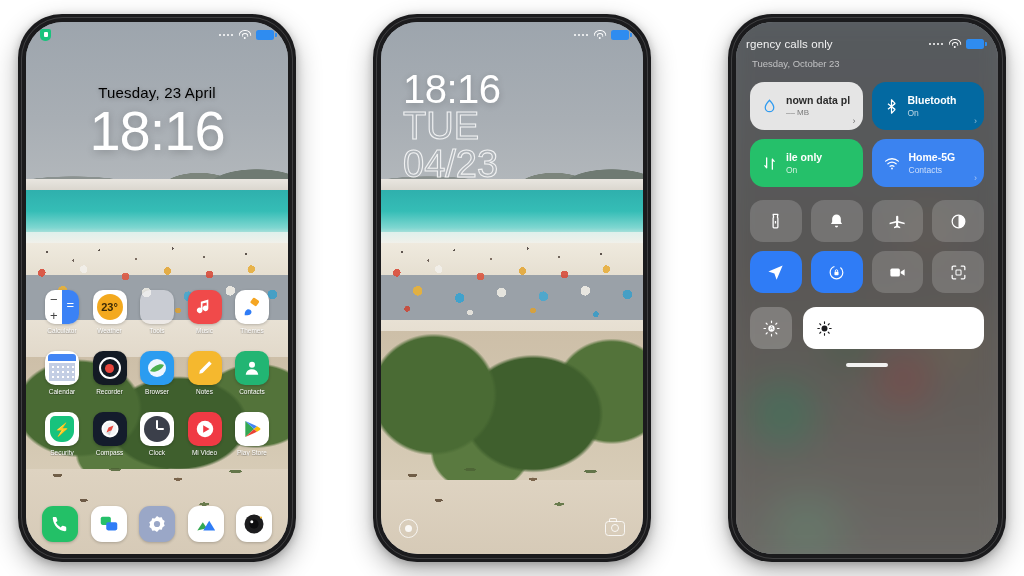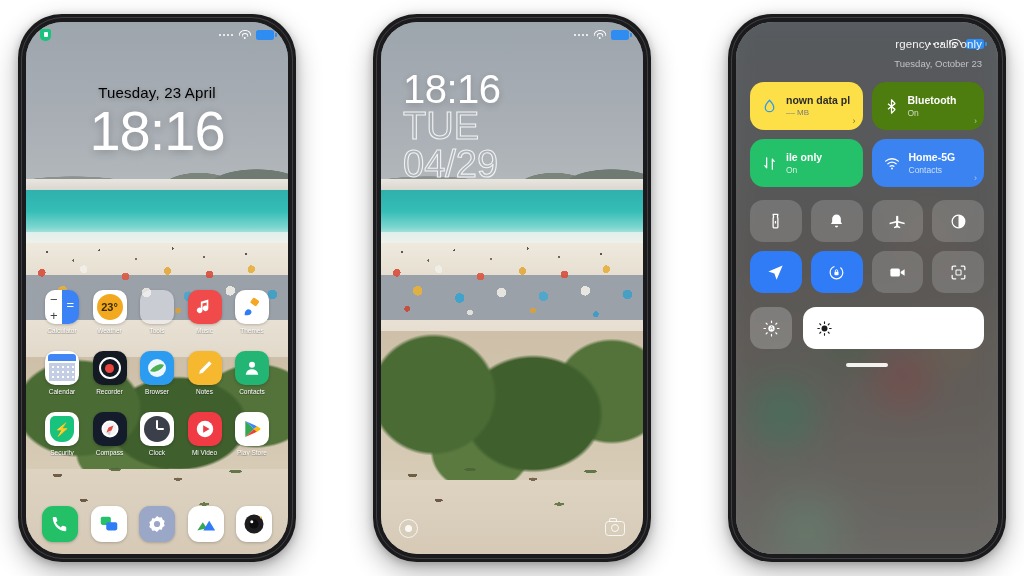--- a/index.html
+++ b/index.html
@@ -252,42 +252,42 @@
       radial-gradient(circle 60px at 62% 66%, rgba(200,60,60,.45), transparent 70%),
       radial-gradient(circle 55px at 44% 60%, rgba(60,120,70,.45), transparent 70%),
       radial-gradient(circle 60px at 78% 60%, rgba(170,140,90,.35), transparent 70%),
       radial-gradient(circle 80px at 30% 92%, rgba(120,200,150,.40), transparent 70%),
       radial-gradient(circle 70px at 70% 40%, rgba(150,120,100,.30), transparent 70%),
       linear-gradient(#6b7075 0%, #6e6a66 45%, #7b736c 70%, #8b8780 100%);
     filter:blur(16px);
   }
   .blurbg .tint{ position:absolute; inset:0; background:rgba(40,44,48,.30); }
 
-  .cc-head{ position:absolute; top:0; left:0; right:0; z-index:6; padding:16px 16px 0;text-align:right; }
+  .cc-head{ position:absolute; top:0; left:0; right:0; z-index:6; padding:16px 16px 0; }
   .cc-carrier{
     color:rgba(255,255,255,.92); font-size:11.5px; letter-spacing:.1px;
     margin-left:-6px; white-space:nowrap; overflow:hidden;
   }
   .cc-date{ color:rgba(255,255,255,.62); font-size:9.5px; margin-top:8px; }
   .cc-status{ position:absolute; right:14px; top:17px; display:flex; align-items:center; gap:5px; }
 
   .cc-body{ position:absolute; top:60px; left:0; right:0; z-index:6; padding:0 14px; }
 
   .bigrow{ display:flex; gap:9px; margin-bottom:9px; }
   .bigcard{
     flex:1; height:48px; border-radius:14px; position:relative;
     display:flex; align-items:center; gap:8px; padding:0 11px; overflow:hidden;
   }
   .bigcard .ttl{ font-size:10.5px; font-weight:600; line-height:1.2; white-space:nowrap; }
   .bigcard .sub{ font-size:8.5px; line-height:1.2; margin-top:1px; white-space:nowrap; }
   .bigcard .chev{ position:absolute; right:7px; bottom:4px; font-size:9px; opacity:.55; }
-  .c-white{ background:#fde047; }
+  .c-white{ background:#e5e5e5; }
   .c-white .ttl{ color:#2b2b2b; }
   .c-white .sub{ color:#7a7a7a; font-size:8px; }
-  .c-blue{ background:#4d7c0f; color:#fff; }
+  .c-blue{ background:#0369a1; color:#fff; }
   .c-blue .sub{ color:rgba(255,255,255,.72); }
   .c-green{ background:#2ec munitions; }
   .c-green{ background:#25c06a; color:#fff; }
   .c-green .sub{ color:rgba(255,255,255,.78); }
   .c-blue2{ background:#3b83f0; color:#fff; }
   .c-blue2 .sub{ color:rgba(255,255,255,.72); }
 
   .toggles{ display:grid; grid-template-columns:repeat(4,1fr); gap:9px; margin-top:13px; }
   .tg{
     height:42px; border-radius:13px; display:flex; align-items:center; justify-content:center;
@@ -566,21 +566,21 @@
               <span class="w2"></span>
               <span class="w3"></span>
             </span>
           <span class="batt"></span>
         </div>
       </div>
 
       <div class="lock2">
         <div class="t">18:16</div>
         <div class="d1">TUE</div>
-        <div class="d2">04/29</div>
+        <div class="d2">04/23</div>
       </div>
 
       <div class="unlockbar">
         <div class="circ-icon">
             <i></i>
           </div>
         <div class="cam-icon"></div>
       </div>
     </div>
   </div>

